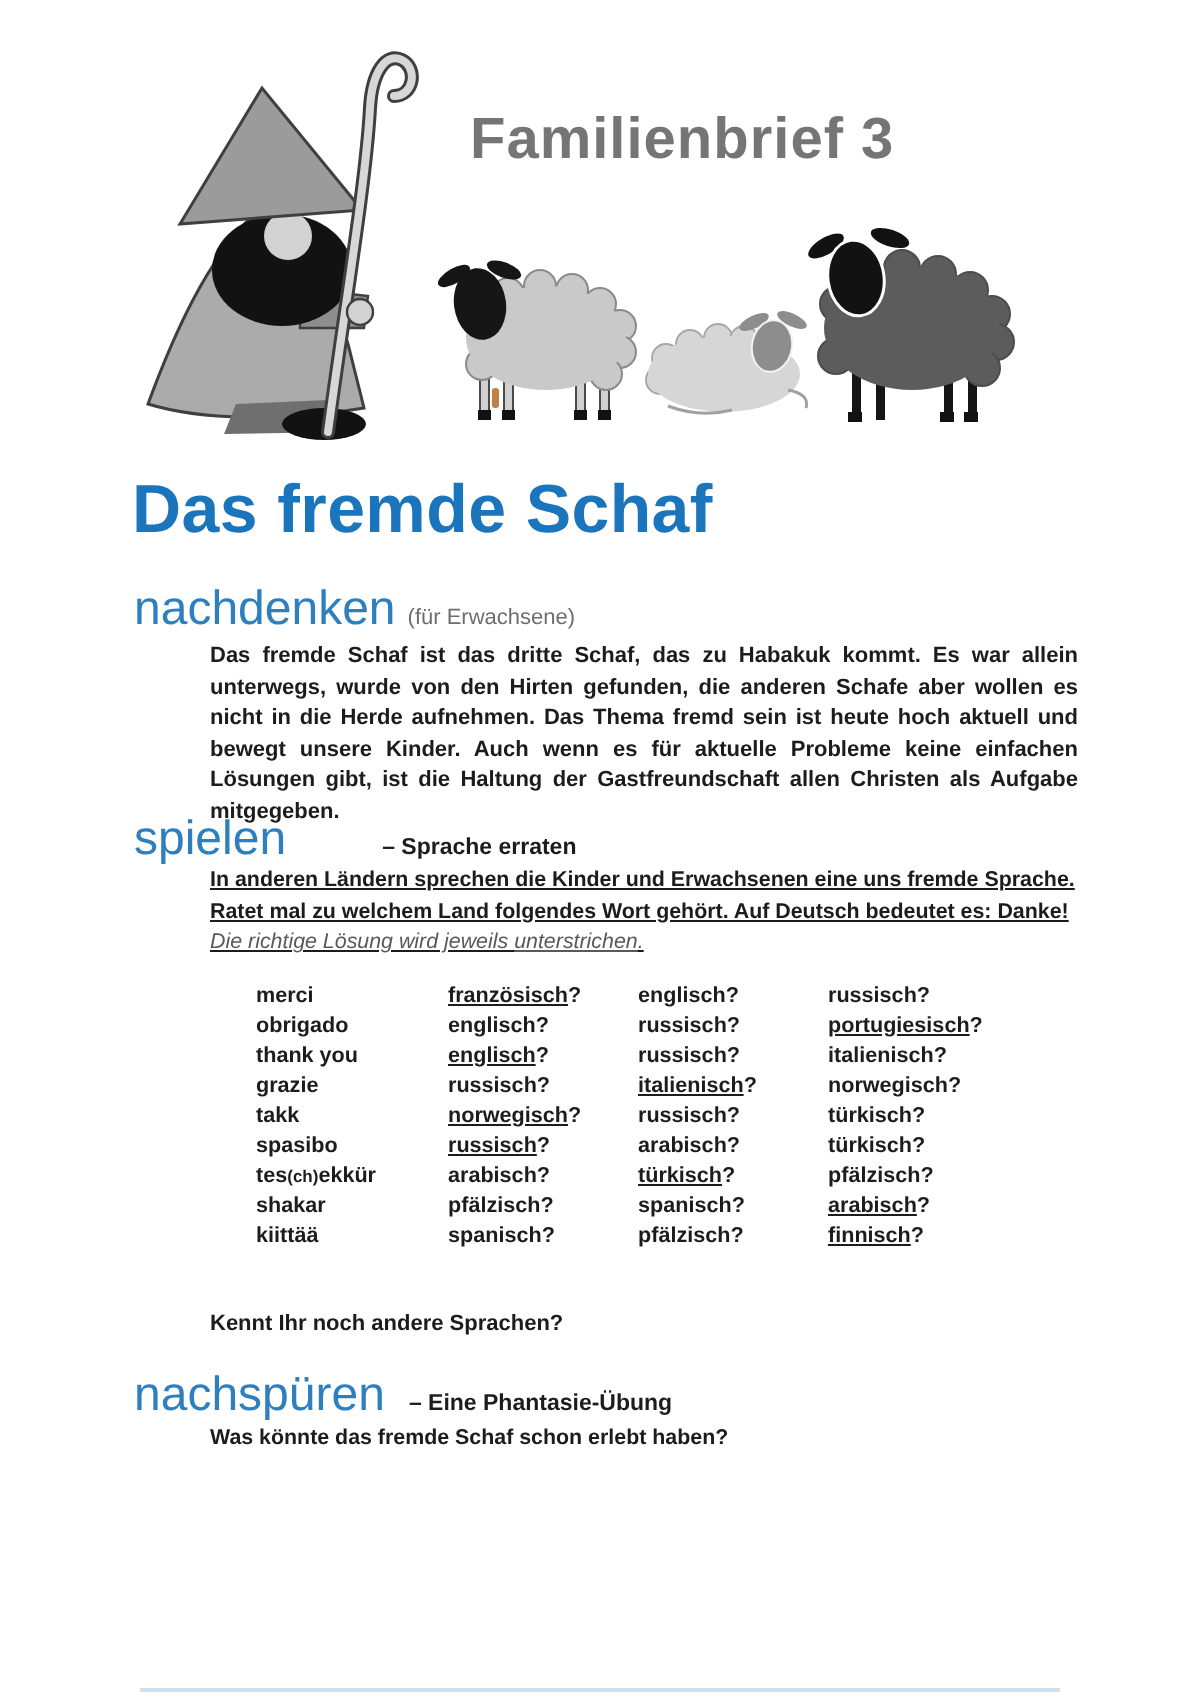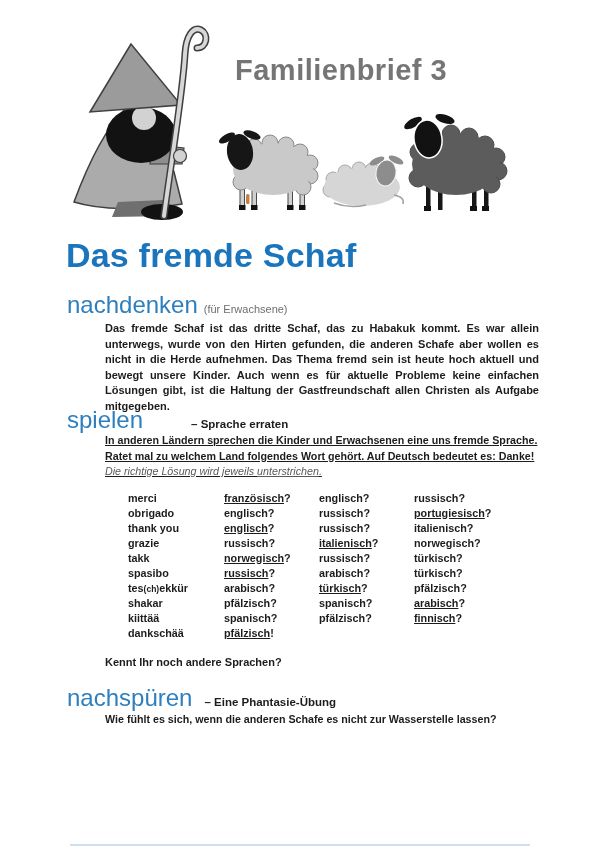--- a/index.html
+++ b/index.html
@@ -211,29 +211,25 @@
       <span class="cell option"><span>pfälzisch</span>?</span>
       <span class="cell option"><span>spanisch</span>?</span>
       <span class="cell option"><span class="underlined">arabisch</span>?</span>
     </div>
     <div class="word-row">
       <span class="cell word">kiittää</span>
       <span class="cell option"><span>spanisch</span>?</span>
       <span class="cell option"><span>pfälzisch</span>?</span>
       <span class="cell option"><span class="underlined">finnisch</span>?</span>
     </div>
-    <div class="word-row">
-      <span class="cell word">dankschää</span>
-      <span class="cell option"><span class="underlined">pfälzisch</span>!</span>
-    </div>
   </div>
 
 <div class="abs closing">Kennt Ihr noch andere Sprachen?</div>
 
 <div class="abs sec-head" style="left:67px;top:684px;gap:12px;">
   <span class="sec-word">nachspüren</span>
   <span class="sec-sub-black">– Eine Phantasie-Übung</span>
 </div>
 <div class="abs lines questions">
-  <div>Wie fühlt es sich, wenn die anderen Schafe es nicht zur Wasserstelle lassen?</div>
+  <div>Was könnte das fremde Schaf schon erlebt haben?</div>
 </div>
 
 <div class="abs footer-line"></div>
 
 </body></html>

